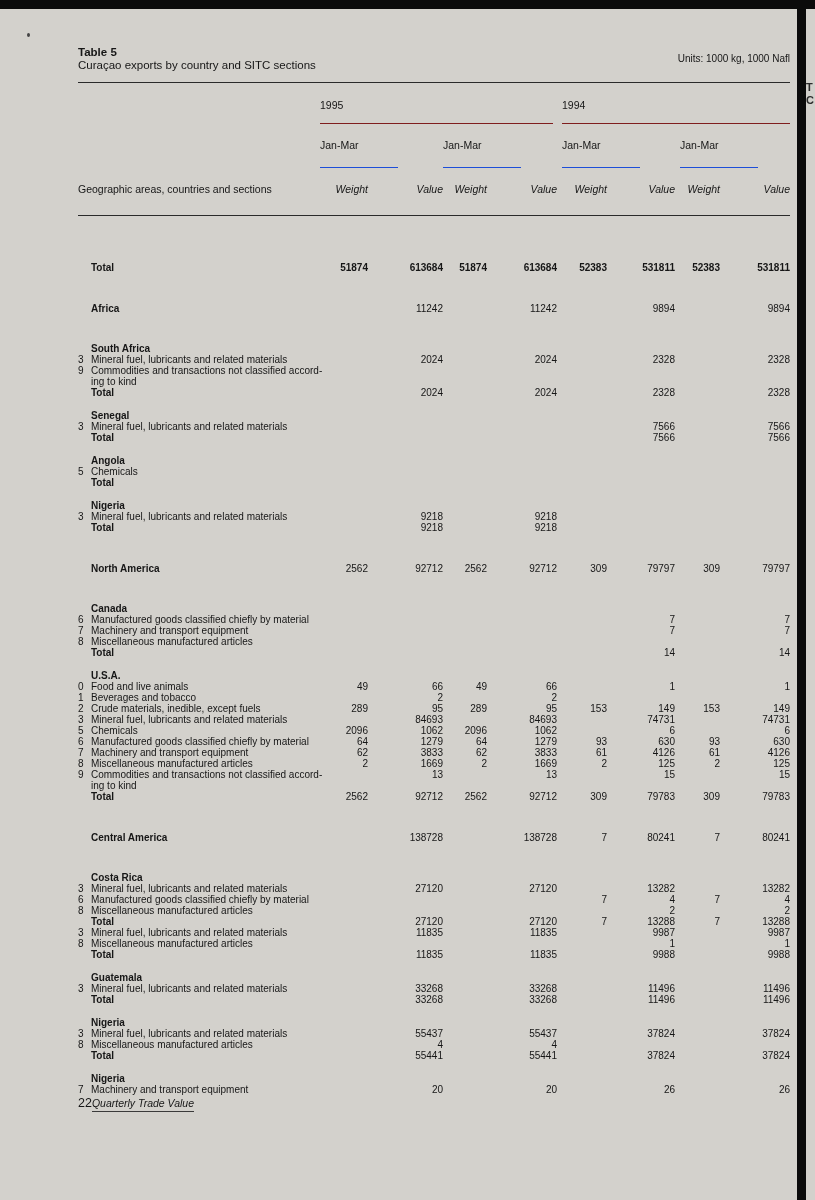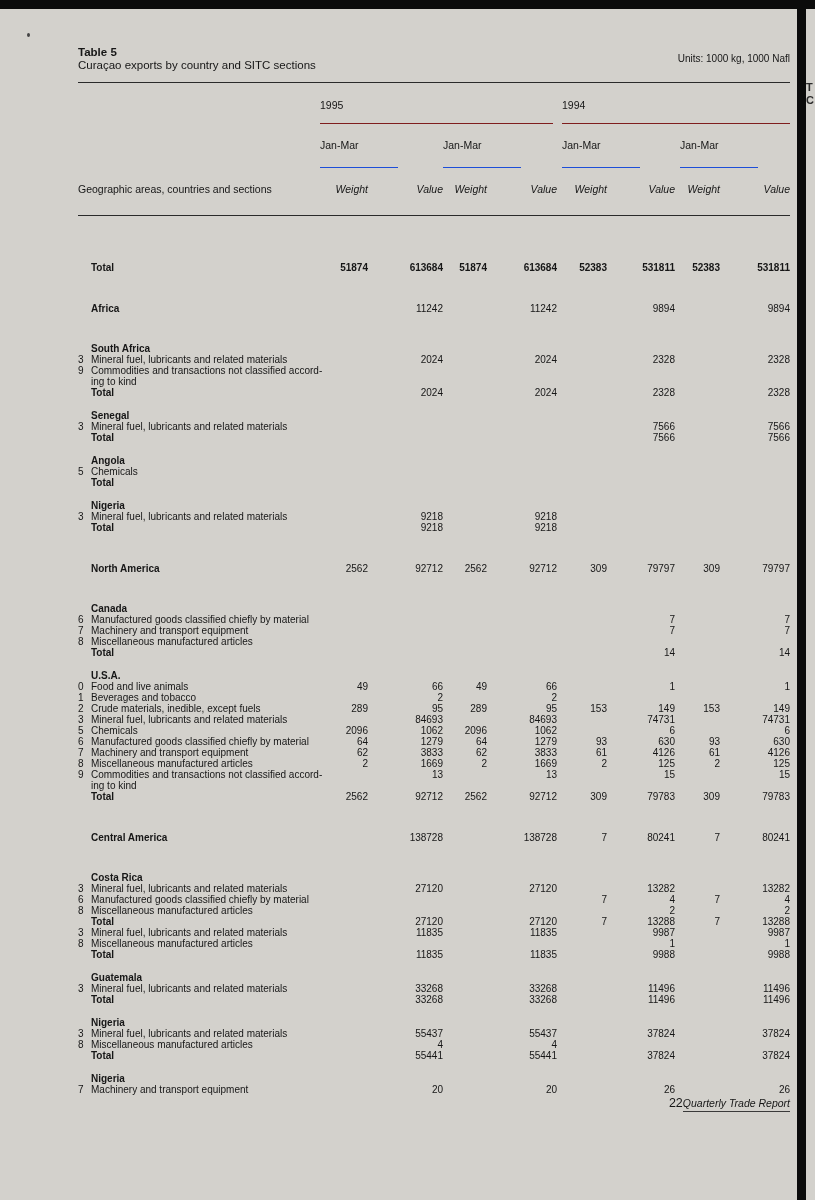--- a/index.html
+++ b/index.html
@@ -70,21 +70,21 @@
 
   .row.grand { margin-top: 46px; font-weight: bold; }
   .row.region { margin-top: 30px; margin-bottom: 17px; }
   .row.region .stub { font-weight: bold; }
   .row.country { margin-top: 12px; font-weight: bold; }
   .row.total .stub { font-weight: bold; }
 
   
   .footer {
     position: absolute; top: 1096px; left: 0; width: 712px;
-    display: flex; justify-content: flex-end; align-items: baseline;
+    display: flex; justify-content: flex-start; align-items: baseline;
   }
   .pageno { font-size: 12.5px; }
   .report { font-size: 10.5px; font-style: italic; border-bottom: 1px solid #3a3a3a; padding-bottom: 2px; }
 </style>
 </head>
 <body>
 
 <div class="scan-top"></div>
 <div class="scan-right"></div>
 <div class="edge-frag frag1">T</div>
@@ -677,16 +677,16 @@
         <div class="num">20</div>
         <div class="num"></div>
         <div class="num">26</div>
         <div class="num"></div>
         <div class="num">26</div>
       </div>
     </div>
 
   <div class="footer">
     <span class="pageno">22</span>
-    <span class="report">Quarterly Trade Report</span>
+    <span class="report">Quarterly Trade Value</span>
   </div>
 
 </div>
 
 </body></html>

